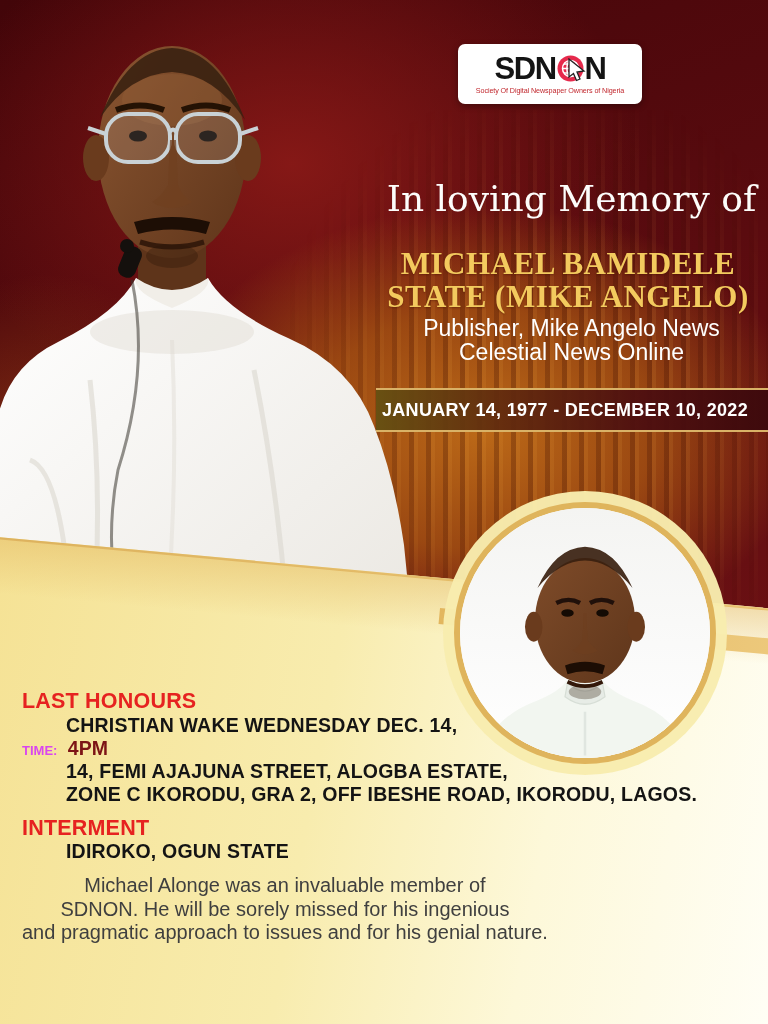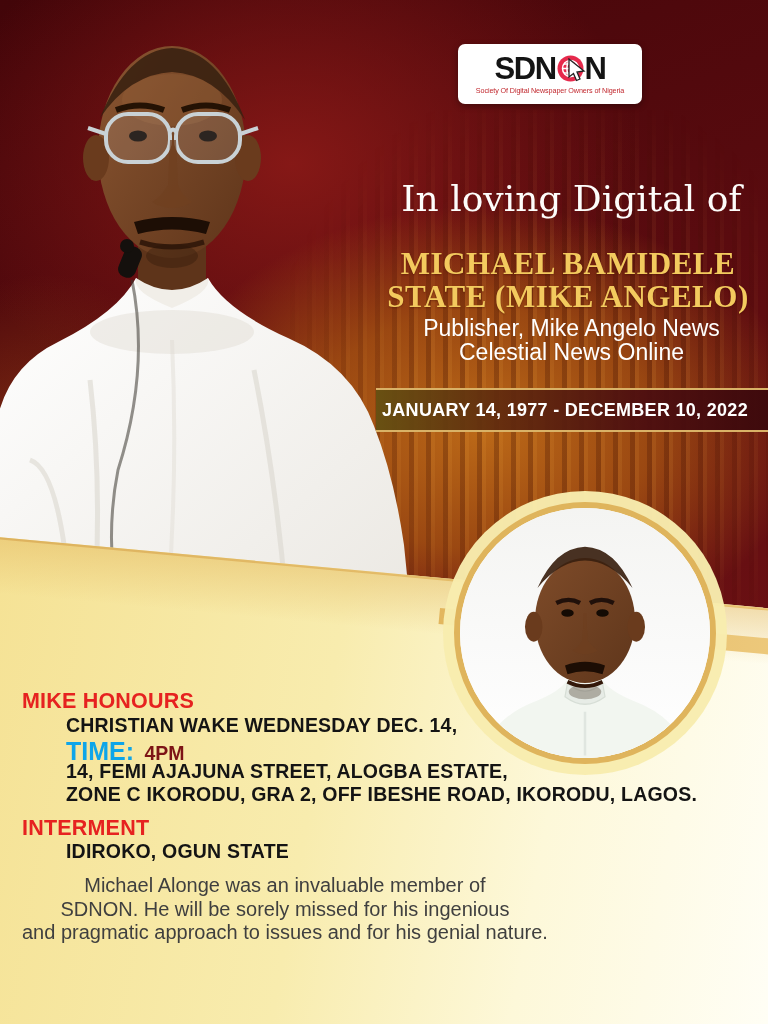--- a/index.html
+++ b/index.html
@@ -90,21 +90,21 @@
     position:absolute;left:454px;top:502px;width:262px;height:262px;z-index:3;
     box-sizing:border-box;border-radius:50%;overflow:hidden;
     border:6px solid #dfb45c;background:#fdfdfc;
     box-shadow:0 0 0 11px rgba(248,236,174,0.97);
   }
   .circle-photo svg{display:block;width:100%;height:100%;}
   
   .btext{position:absolute;left:22px;z-index:4;white-space:nowrap;}
   .h-red{color:#e62220;font-weight:800;font-size:21.5px;letter-spacing:0.2px;}
   .t-black{color:#141414;font-weight:800;font-size:19.5px;letter-spacing:0.2px;margin-left:44px;}
-  .time-label{color:#0ea5e9;font-weight:700;font-size:25px;margin-left:44px;}
+  .time-label{color:#d946ef;font-weight:700;font-size:13px;}
   .time-value{color:#7d1416;font-weight:800;font-size:19.5px;margin-left:6px;}
   .tribute{
     position:absolute;left:22px;top:874px;z-index:4;
     color:#3f3f3f;font-size:20px;line-height:23.6px;font-weight:400;
   }
   .tribute div{white-space:nowrap;text-align:center;}
 </style>
 </head>
 <body>
 
@@ -187,21 +187,21 @@
       <span class="logo-letters">N</span>
     </div>
     <span class="logo-tagline">Society Of Digital Newspaper Owners of Nigeria</span>
   </div>
   <div class="cursor">
     <svg viewBox="0 0 20 24" width="20" height="24">
       <path d="M1,1 L16,13 L9,14 L12,21 L8.5,22.5 L5.5,15.5 L1,19 Z" fill="#ffffff" stroke="#222222" stroke-width="1.3"></path>
     </svg>
   </div>
 
-  <div class="memory-intro">In loving Digital of</div>
+  <div class="memory-intro">In loving Memory of</div>
   <div class="name">
     <div>MICHAEL BAMIDELE</div>
     <div>STATE (MIKE ANGELO)</div>
   </div>
   <div class="role">
     <div>Publisher, Mike Angelo News</div>
     <div>Celestial News Online</div>
   </div>
   <div class="date-band">
     <span>JANUARY 14, 1977 - DECEMBER 10, 2022</span>
@@ -238,21 +238,21 @@
       <path d="M104,76 Q113,71 123,76" stroke="#20100a" stroke-width="3.5" fill="none"></path>
       <ellipse cx="86" cy="84" rx="5" ry="3" fill="#140b04"></ellipse>
       <ellipse cx="114" cy="84" rx="5" ry="3" fill="#140b04"></ellipse>
       <path d="M99,84 L98,106 Q94,112 90,114 Q100,120 110,114 Q105,110 102,106 L101,84 Z" fill="#6d3f1f" opacity="0.7"></path>
       <path d="M84,126 Q100,120 116,126 L114,133 Q100,128 86,133 Z" fill="#1c0d04"></path>
       <path d="M86,139 Q100,146 114,139" stroke="#33180a" stroke-width="3" fill="none"></path>
       <ellipse cx="100" cy="147" rx="13" ry="6" fill="#2a1608" opacity="0.3"></ellipse>
     </svg>
   </div>
 
-  <div class="btext h-red" style="top:689px">MIKE HONOURS</div>
+  <div class="btext h-red" style="top:689px">LAST HONOURS</div>
   <div class="btext t-black" style="top:714px">CHRISTIAN WAKE WEDNESDAY DEC. 14,</div>
   <div class="btext" style="top:737px">
     <span class="time-label">TIME:</span>
     <span class="time-value">4PM</span>
   </div>
   <div class="btext t-black" style="top:760px">14, FEMI AJAJUNA STREET, ALOGBA ESTATE,</div>
   <div class="btext t-black" style="top:783px">ZONE C IKORODU, GRA 2, OFF IBESHE ROAD, IKORODU, LAGOS.</div>
 
   <div class="btext h-red" style="top:816px">INTERMENT</div>
   <div class="btext t-black" style="top:840px">IDIROKO, OGUN STATE</div>

